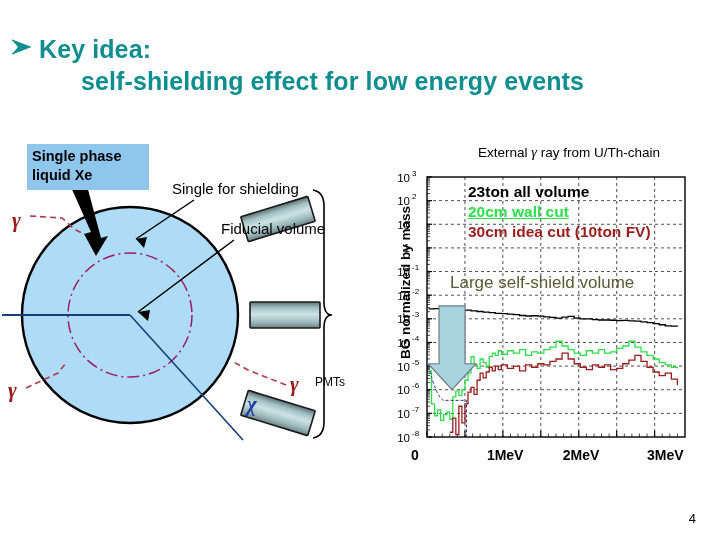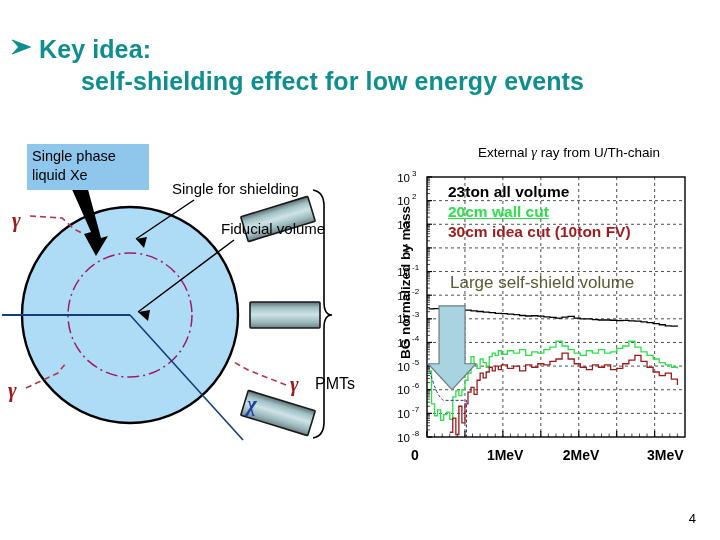--- a/index.html
+++ b/index.html
@@ -45,31 +45,32 @@
   .callout-box {
     position: absolute;
     left: 27px; top: 14px;
     width: 122px;
     background: #8FC6EC;
     color: #000000;
     font-size: 14.5px;
     line-height: 1.33;
     padding: 3px 5px 4px 5px;
     box-sizing: border-box;
+    font-weight: bold;
   }
 
   .lbl {
     position: absolute;
     color: #000000;
     font-size: 15px;
     white-space: nowrap;
   }
   #lbl-volume-shielding { left: 172px; top: 50px; }
   #lbl-fiducial-volume  { left: 221px; top: 90px; }
-  #lbl-pmts             { left: 315px; top: 245px; font-size: 16px; }
+  #lbl-pmts             { left: 315px; top: 245px; font-size: 12px; }
 
   .greek {
     position: absolute;
     font-family: "Liberation Serif", serif;
     font-style: italic;
     font-weight: bold;
     font-size: 21px;
   }
   .greek.gam { color: #9E1B1B; }
   .greek.chi { color: #1F3FA8; }
@@ -109,20 +110,21 @@
     color: #000;
     white-space: nowrap;
   }
   #chart svg { position: absolute; left: 0; top: 0; }
 
   .legend-row {
     position: absolute;
     font-size: 15.5px;
     font-weight: bold;
     white-space: nowrap;
+    margin-left: 20px;
   }
   #legend-0 { left: 70px; top: 38px; }
   #legend-1 { left: 70px; top: 58px; text-decoration: underline; }
   #legend-2 { left: 70px; top: 78px; }
 
   #annotation-self-shield {
     position: absolute;
     left: 72px; top: 128px;
     font-size: 17px;
     color: #5A5A35;

